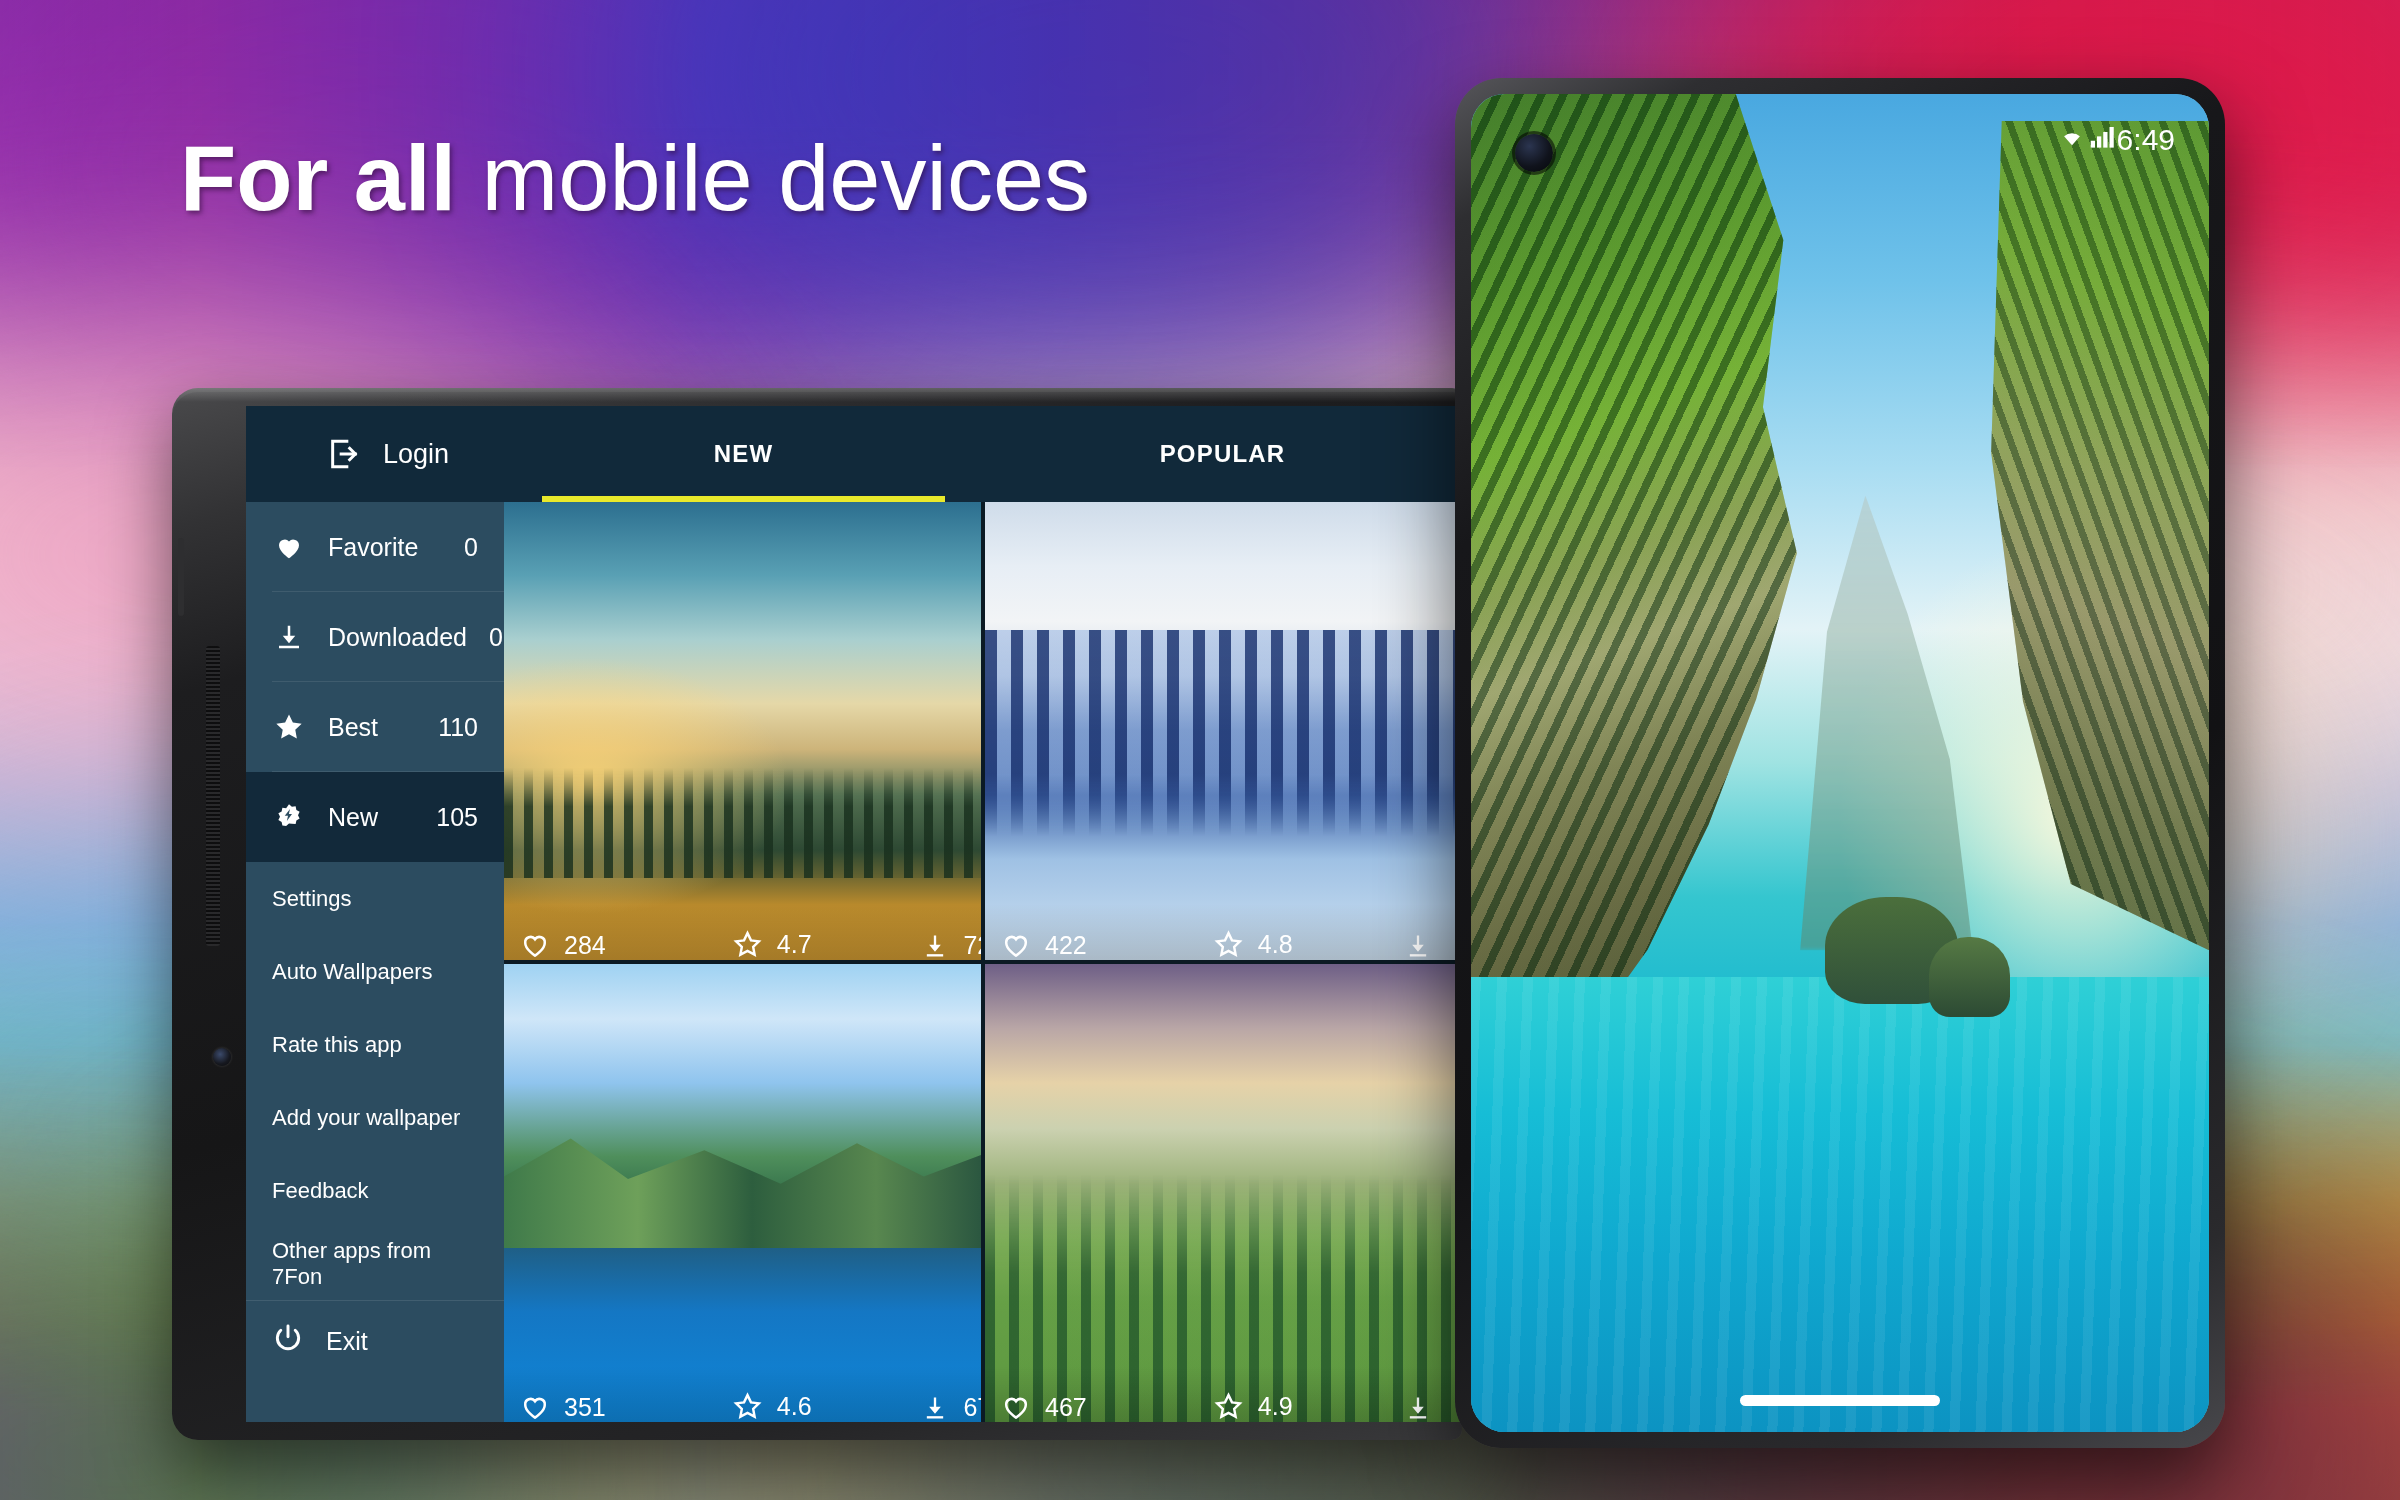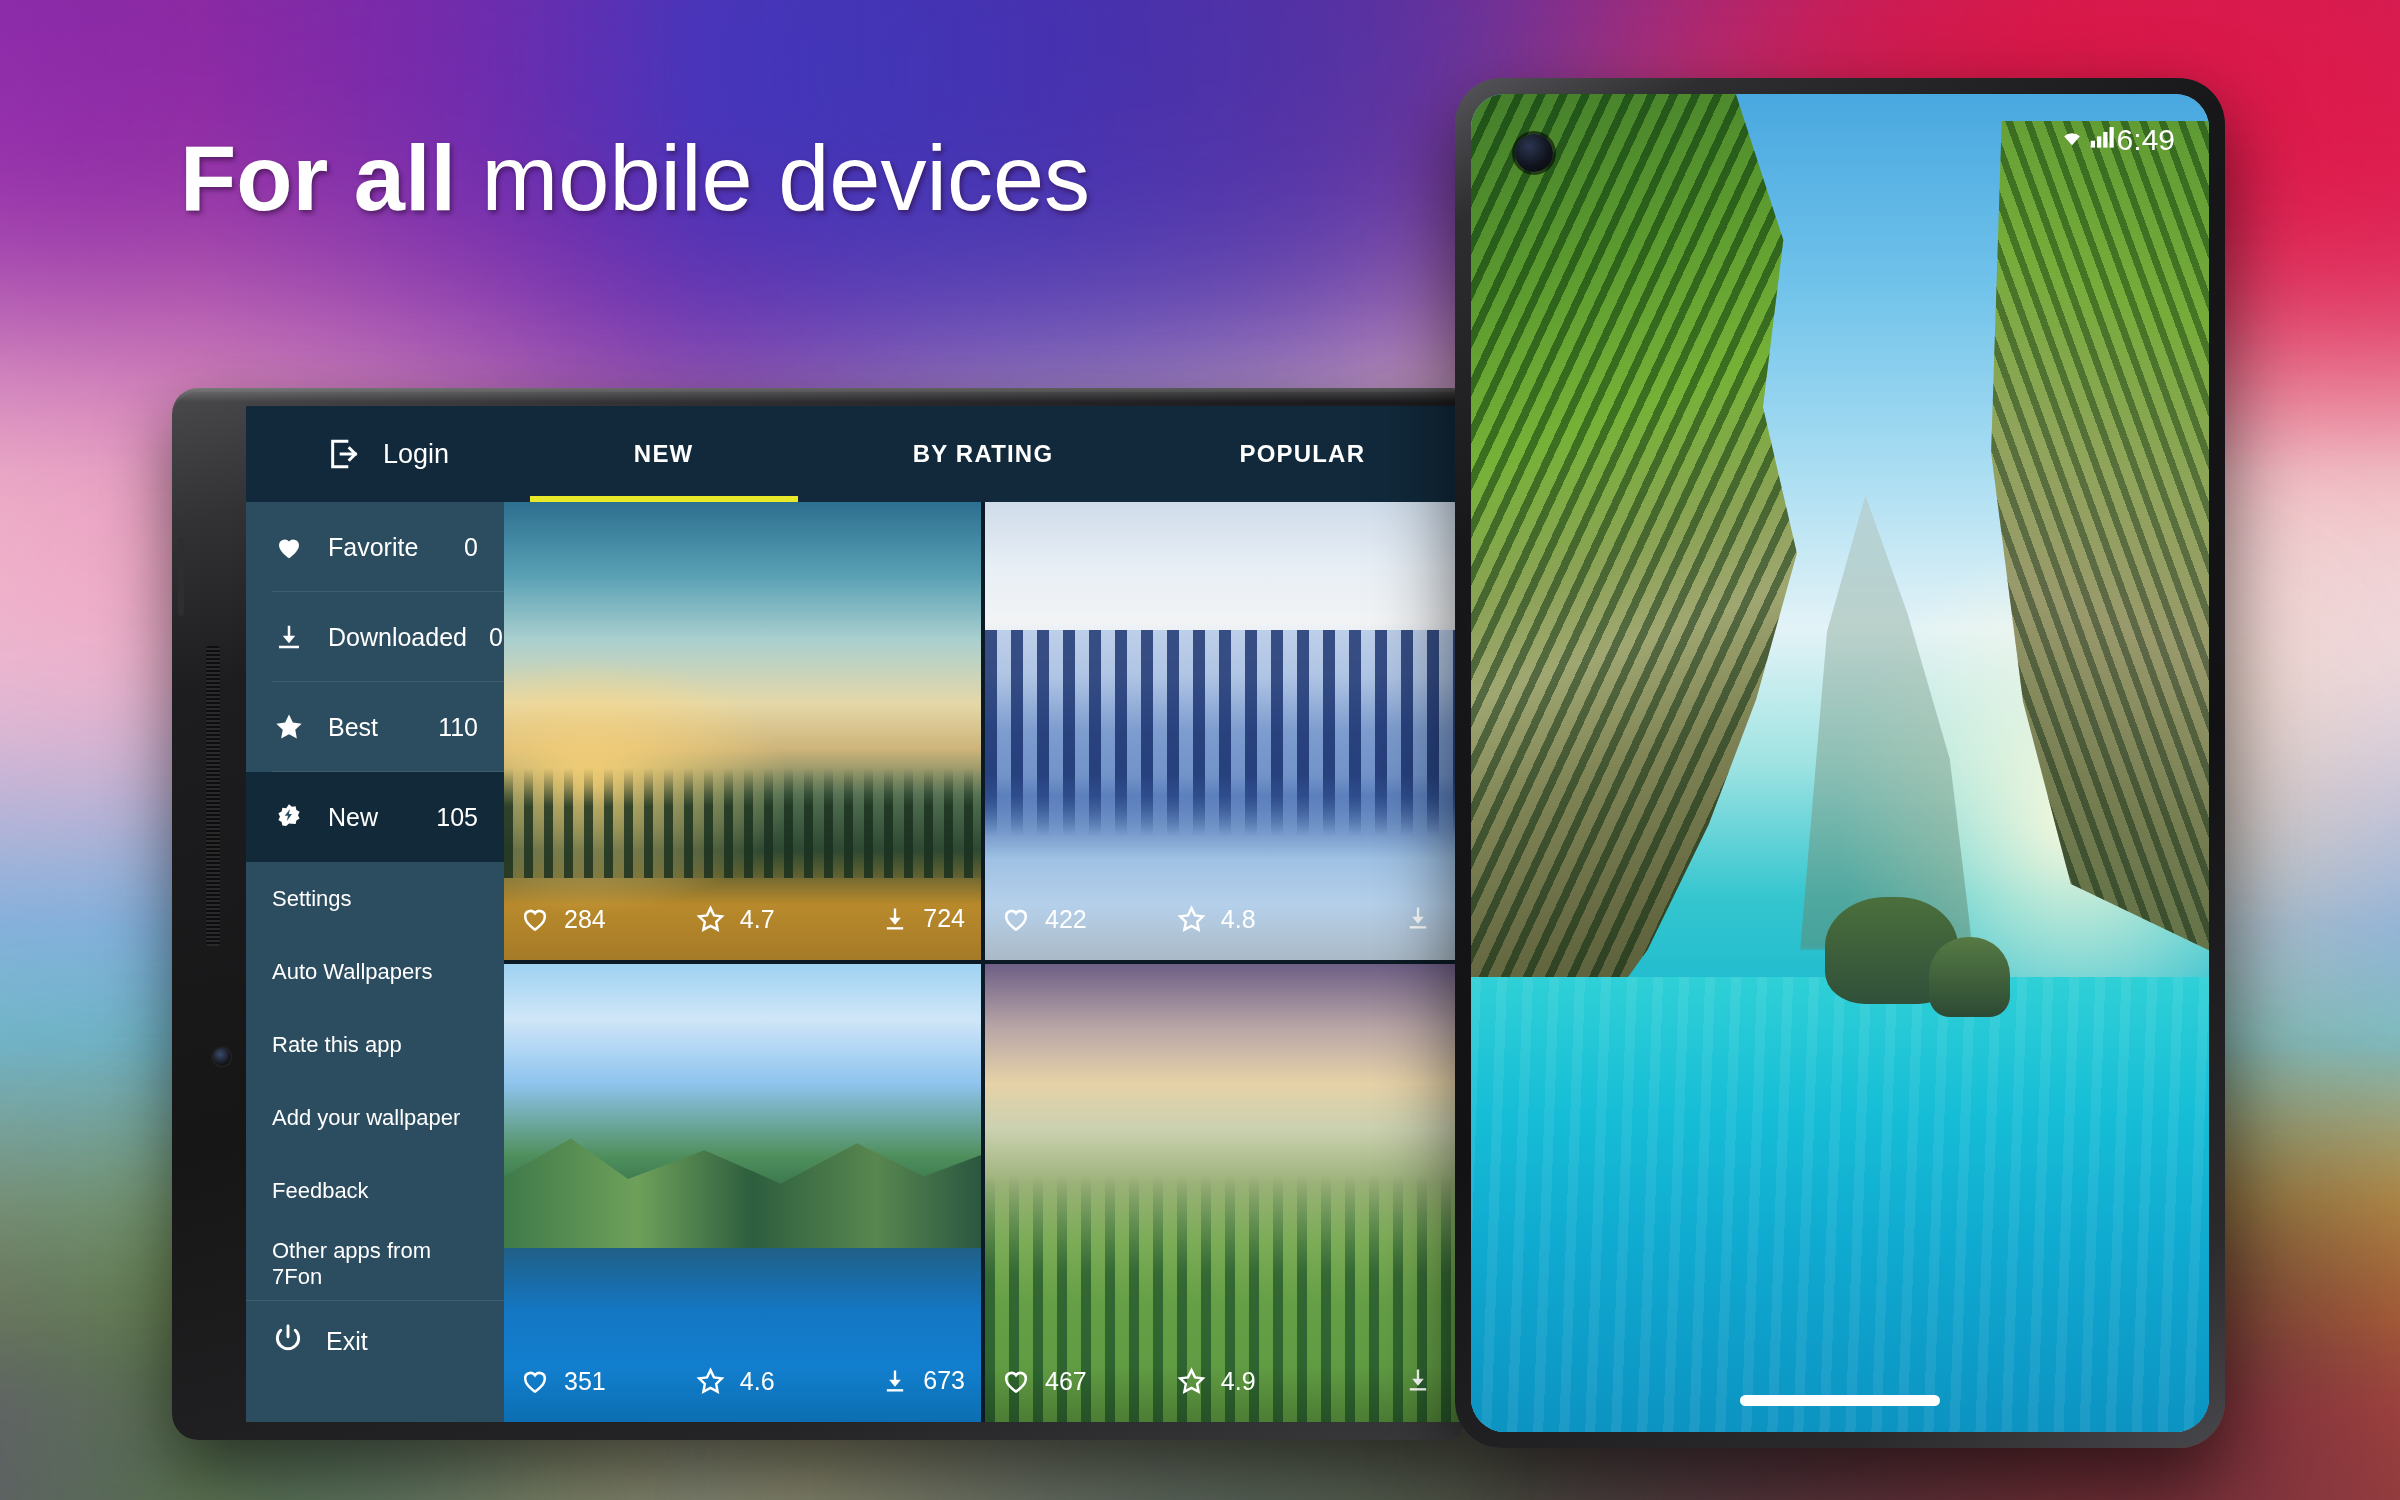--- a/index.html
+++ b/index.html
@@ -145,22 +145,23 @@
     display:flex; align-items:center; gap:22px; padding:0 26px; height:80px; color:#fff; font-size:25px;
     background:#2c4c60;
   }
 
   
   .grid { flex:1; display:grid; grid-template-columns:1fr 1fr; grid-template-rows:1fr 1fr; gap:4px; background:#0b1a24; min-width:0; }
   .cell { position:relative; overflow:hidden; }
   .thumb { position:absolute; inset:0; }
   .stats {
     position:absolute; left:0; right:0; bottom:0; height:56px;
-    display:flex; align-items:flex-start; color:#fff; font-size:25px;
+    display:flex; align-items:flex-end; color:#fff; font-size:25px;
     background:linear-gradient(180deg,rgba(0,0,0,0),rgba(0,0,0,.18));
+    gap:37px;
   }
   .stat { display:flex; align-items:center; gap:14px; }
   .stat.s1 { flex:0 0 40%; padding-left:16px; }
   .stat.s2 { flex:0 0 32%; }
   .stat.s3 { flex:1; justify-content:flex-end; padding-right:16px; }
   .stat svg { flex:0 0 auto; }
 
   
   .wp1 { background:
       radial-gradient(ellipse 60% 40% at 18% 62%, rgba(255,214,120,.95), rgba(255,214,120,0) 70%),
@@ -287,21 +288,20 @@
           <svg viewBox="0 0 24 24" width="34" height="34" fill="none" stroke="#ffffff" stroke-width="2.1" stroke-linecap="square">
             <path d="M14 3H4v18h10"></path>
               <path d="M10 12h10"></path>
               <path d="M16 8l4 4-4 4"></path>
           </svg>
         </span>
         <span class="login-label">Login</span>
       </div>
       <div class="tabs">
         <div class="tab active">NEW</div>
-        <div class="tab">BY RATING</div>
         <div class="tab">POPULAR</div>
       </div>
     </div>
 
     <div class="appbody">
 
       <div class="drawer">
 
         <div class="drw-row sep">
           <span class="ico">

